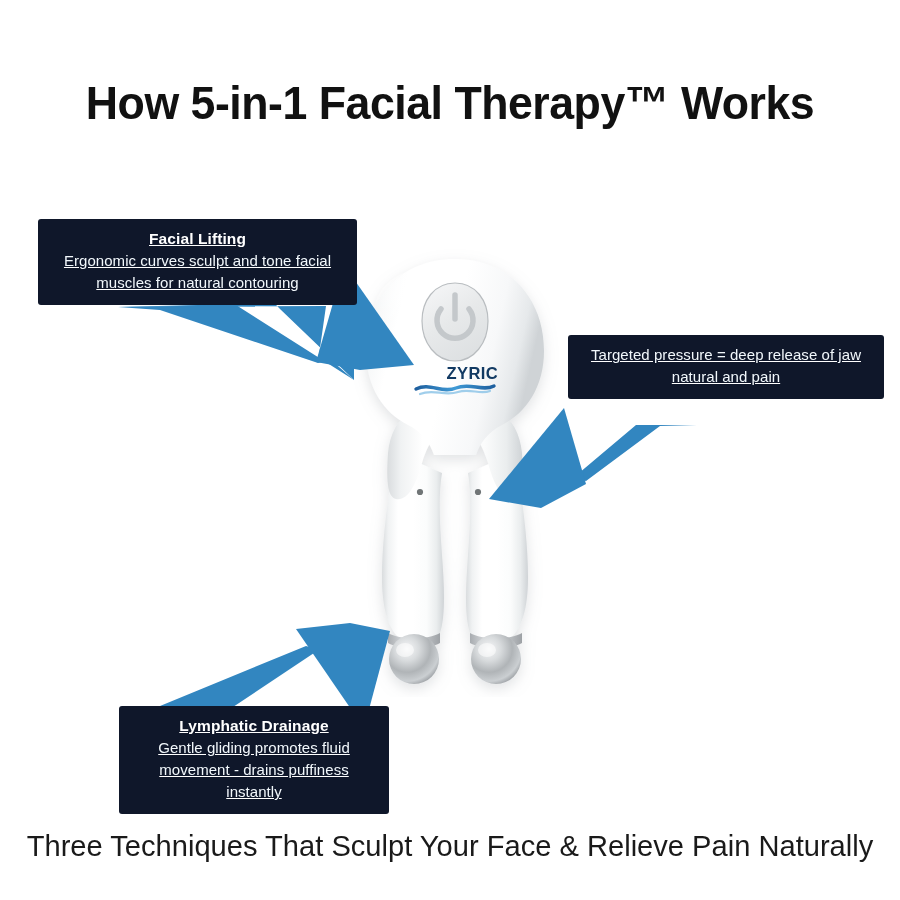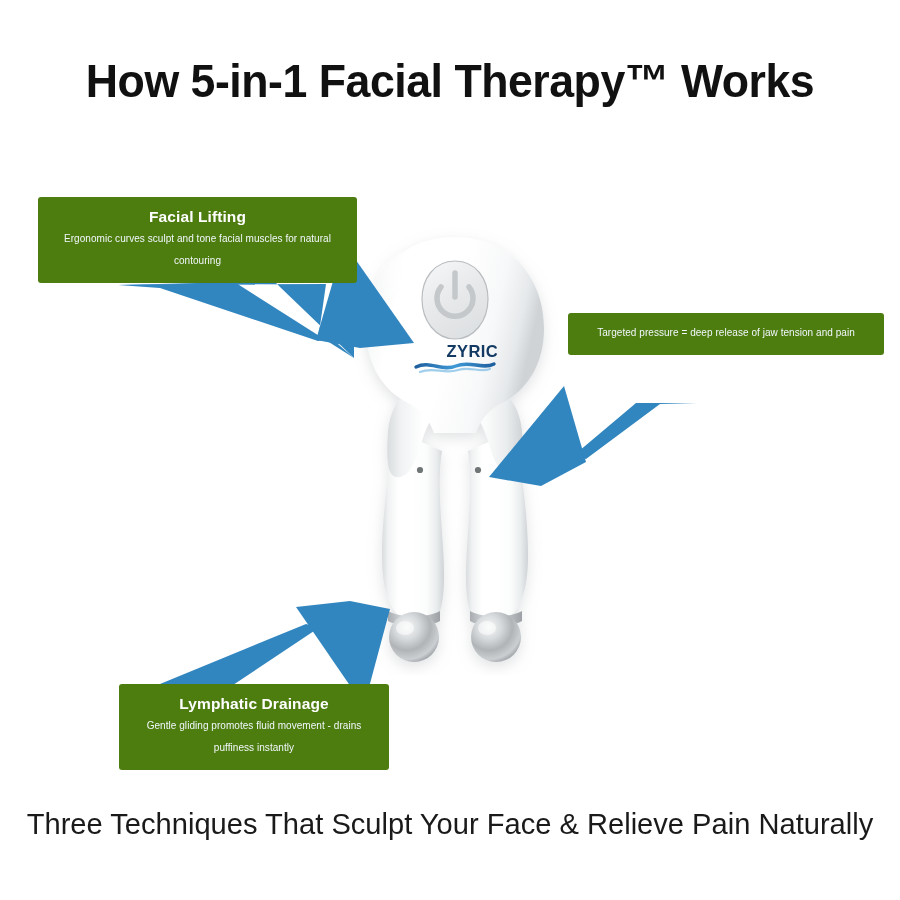--- a/index.html
+++ b/index.html
@@ -13,20 +13,21 @@
     position: relative;
     overflow: hidden;
     font-family: "Liberation Sans", sans-serif;
     -webkit-font-smoothing: antialiased;
   }
 
   .stage {
     position: absolute;
     inset: 0;
     background: #ffffff;
+    margin-top: 22px;
   }
 
   
   .headline {
     position: absolute;
     left: 0;
     top: 52px;
     width: 900px;
     text-align: center;
     font-family: "Liberation Sans Narrow", "Liberation Sans", sans-serif;
@@ -53,38 +54,39 @@
     line-height: 38px;
     color: #1a1a1a;
     transform: scaleX(0.97);
     transform-origin: center top;
     white-space: nowrap;
   }
 
   
   .callout {
     position: absolute;
-    background: #4d7c0f;
+    background: #0f172a;
     border-radius: 3px;
     box-sizing: border-box;
     color: #ffffff;
     text-align: center;
     padding: 9px 12px 11px 12px;
+    text-decoration: underline;
   }
   .callout .c-title {
     display: block;
     font-size: 15.5px;
     font-weight: 700;
     line-height: 22px;
     letter-spacing: 0.1px;
     color: #ffffff;
   }
   .callout .c-body {
     display: block;
-    font-size: 10px;
+    font-size: 15px;
     font-weight: 400;
     line-height: 22px;
     color: #f2f8fc;
     letter-spacing: 0.05px;
   }
 
   #callout-facial-lifting { left: 38px;  top: 197px; width: 319px; }
   #callout-tmj-relief     { left: 568px; top: 313px; width: 316px; }
   #callout-lymphatic      { left: 119px; top: 684px; width: 270px; }
 
@@ -278,21 +280,21 @@
     <polygon fill="#3286c0" points="119,686 233,685 344,611 320,628 306,624 160,684"></polygon>
     <polygon fill="#3286c0" points="350,601 296,607 364,706 390,609"></polygon>
   </svg>
 
   <div class="callout" id="callout-facial-lifting">
     <span class="c-title">Facial Lifting</span>
     <span class="c-body">Ergonomic curves sculpt and tone facial muscles for natural contouring</span>
   </div>
 
   <div class="callout" id="callout-tmj-relief">
-    <span class="c-body">Targeted pressure = deep release of jaw tension and pain</span>
+    <span class="c-body">Targeted pressure = deep release of jaw natural and pain</span>
   </div>
 
   <div class="callout" id="callout-lymphatic">
     <span class="c-title">Lymphatic Drainage</span>
     <span class="c-body">Gentle gliding promotes fluid movement - drains puffiness instantly</span>
   </div>
 
   <div class="caption">Three Techniques That Sculpt Your Face &amp; Relieve Pain Naturally</div>
 
 </div>

